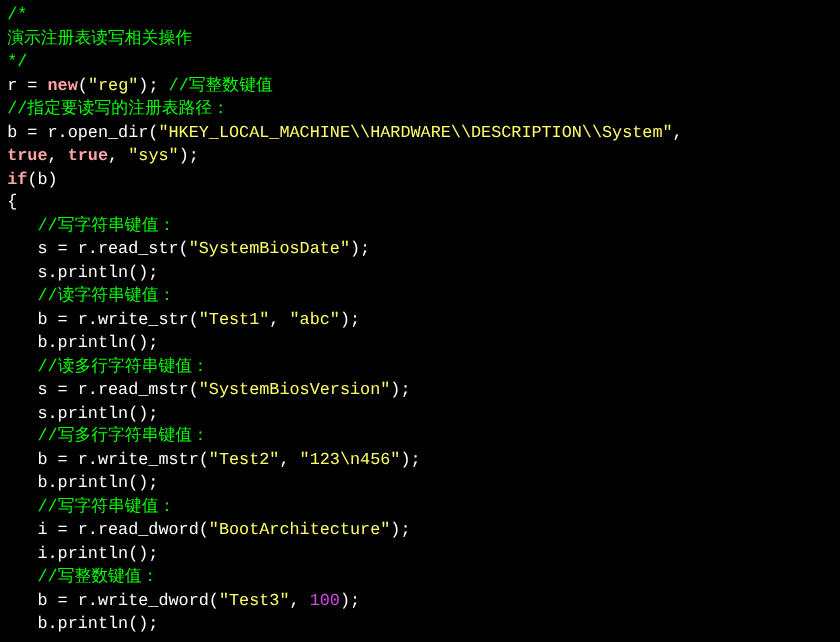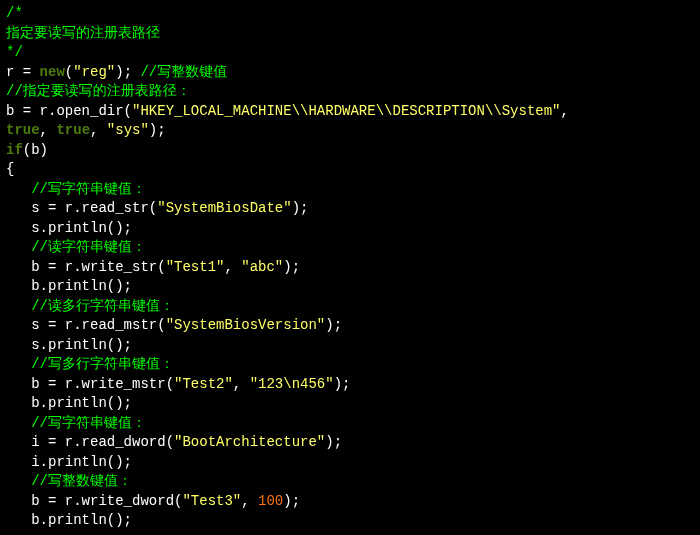--- a/index.html
+++ b/index.html
@@ -13,30 +13,30 @@
   pre.code {
     margin: 0;
     padding: 4px 6px;
     font-family: "Consolas", "Menlo", "Courier New", monospace;
     font-size: 14px;
     line-height: 19.5px;
     color: #ffffff;
     white-space: pre;
   }
   .cmt   { color: #00ff00; }  
-  .kw    { color: #4d7c0f; font-weight: bold; } 
+  .kw    { color: #fca5a5; font-weight: bold; } 
   .str   { color: #ffff66; }  
-  .num   { color: #f97316; }  
+  .num   { color: #d946ef; }  
   .id    { color: #ffffff; }  
 </style>
 </head>
 <body>
 
 <pre class="code"><span class="cmt">/*</span>
-<span class="cmt">指定要读写的注册表路径</span>
+<span class="cmt">演示注册表读写相关操作</span>
 <span class="cmt">*/</span>
 <span class="id">r = </span><span class="kw">new</span><span class="id">(</span><span class="str">"reg"</span><span class="id">); </span><span class="cmt">//写整数键值</span>
 <span class="cmt">//指定要读写的注册表路径：</span>
 <span class="id">b = r.open_dir(</span><span class="str">"HKEY_LOCAL_MACHINE\\HARDWARE\\DESCRIPTION\\System"</span><span class="id">,</span>
 <span class="kw">true</span><span class="id">, </span><span class="kw">true</span><span class="id">, </span><span class="str">"sys"</span><span class="id">);</span>
 <span class="kw">if</span><span class="id">(b)</span>
 <span class="id">{</span>
 <span class="id">   </span><span class="cmt">//写字符串键值：</span>
 <span class="id">   s = r.read_str(</span><span class="str">"SystemBiosDate"</span><span class="id">);</span>
 <span class="id">   s.println();</span>

